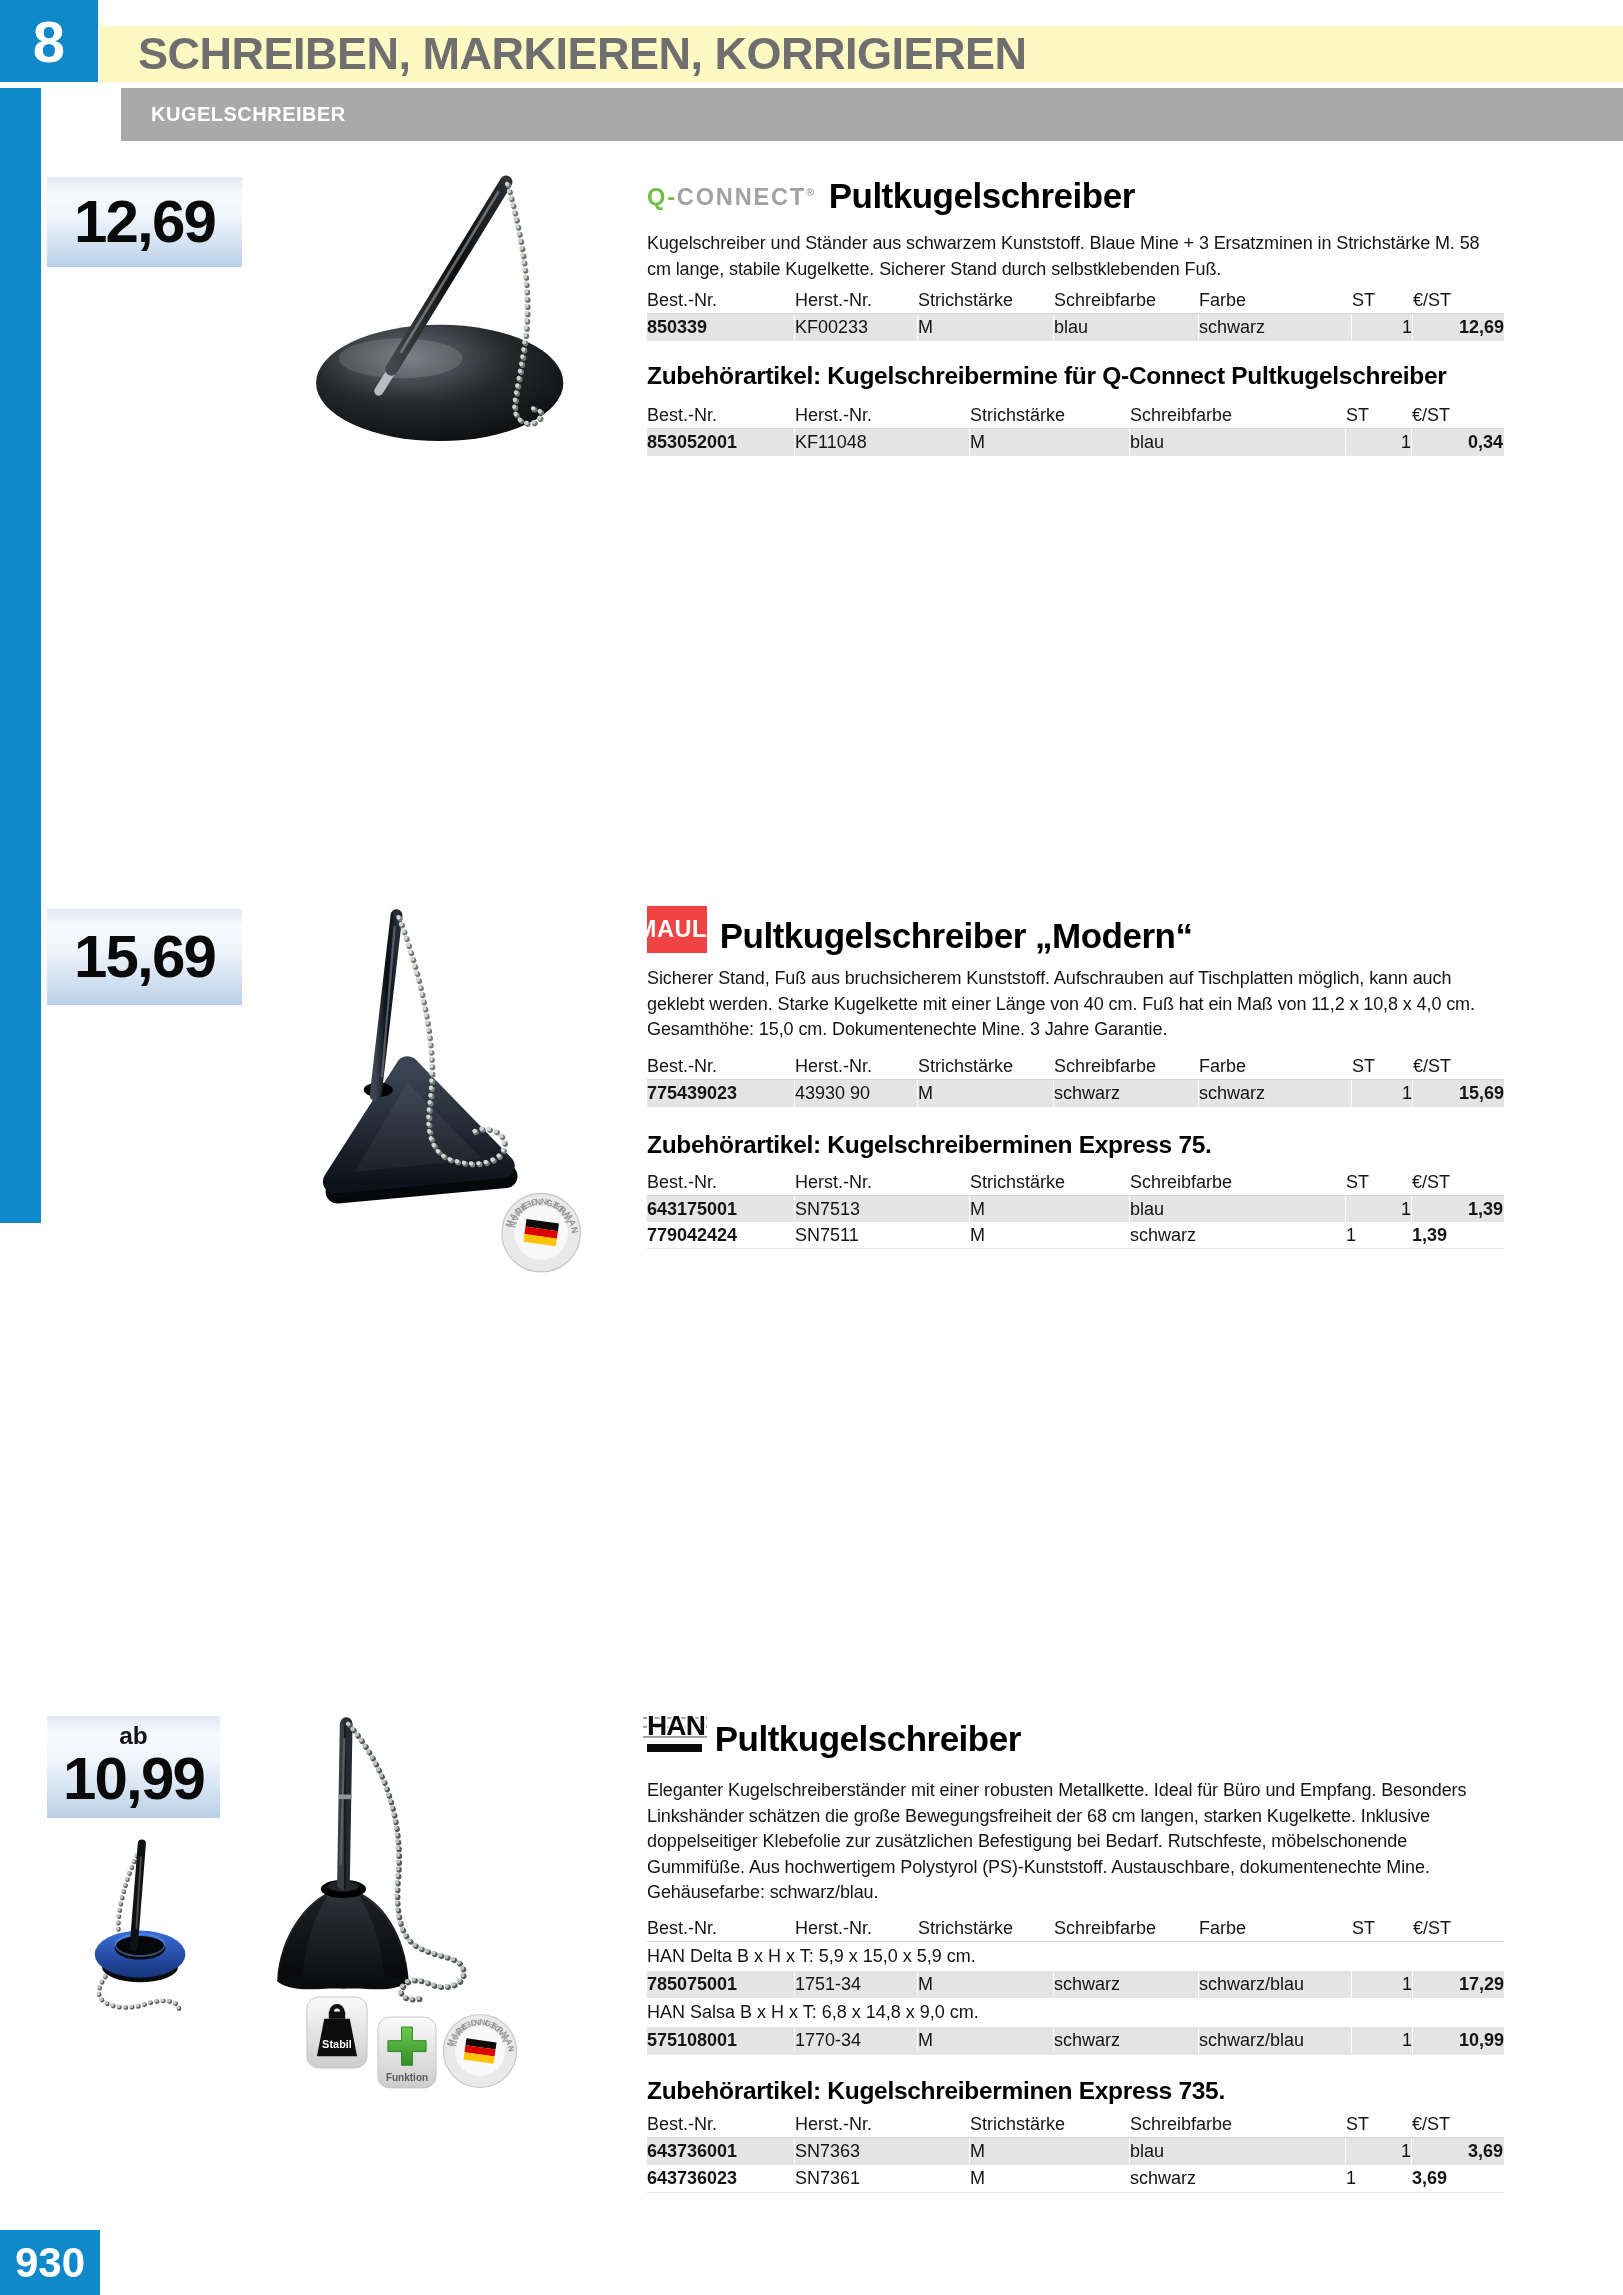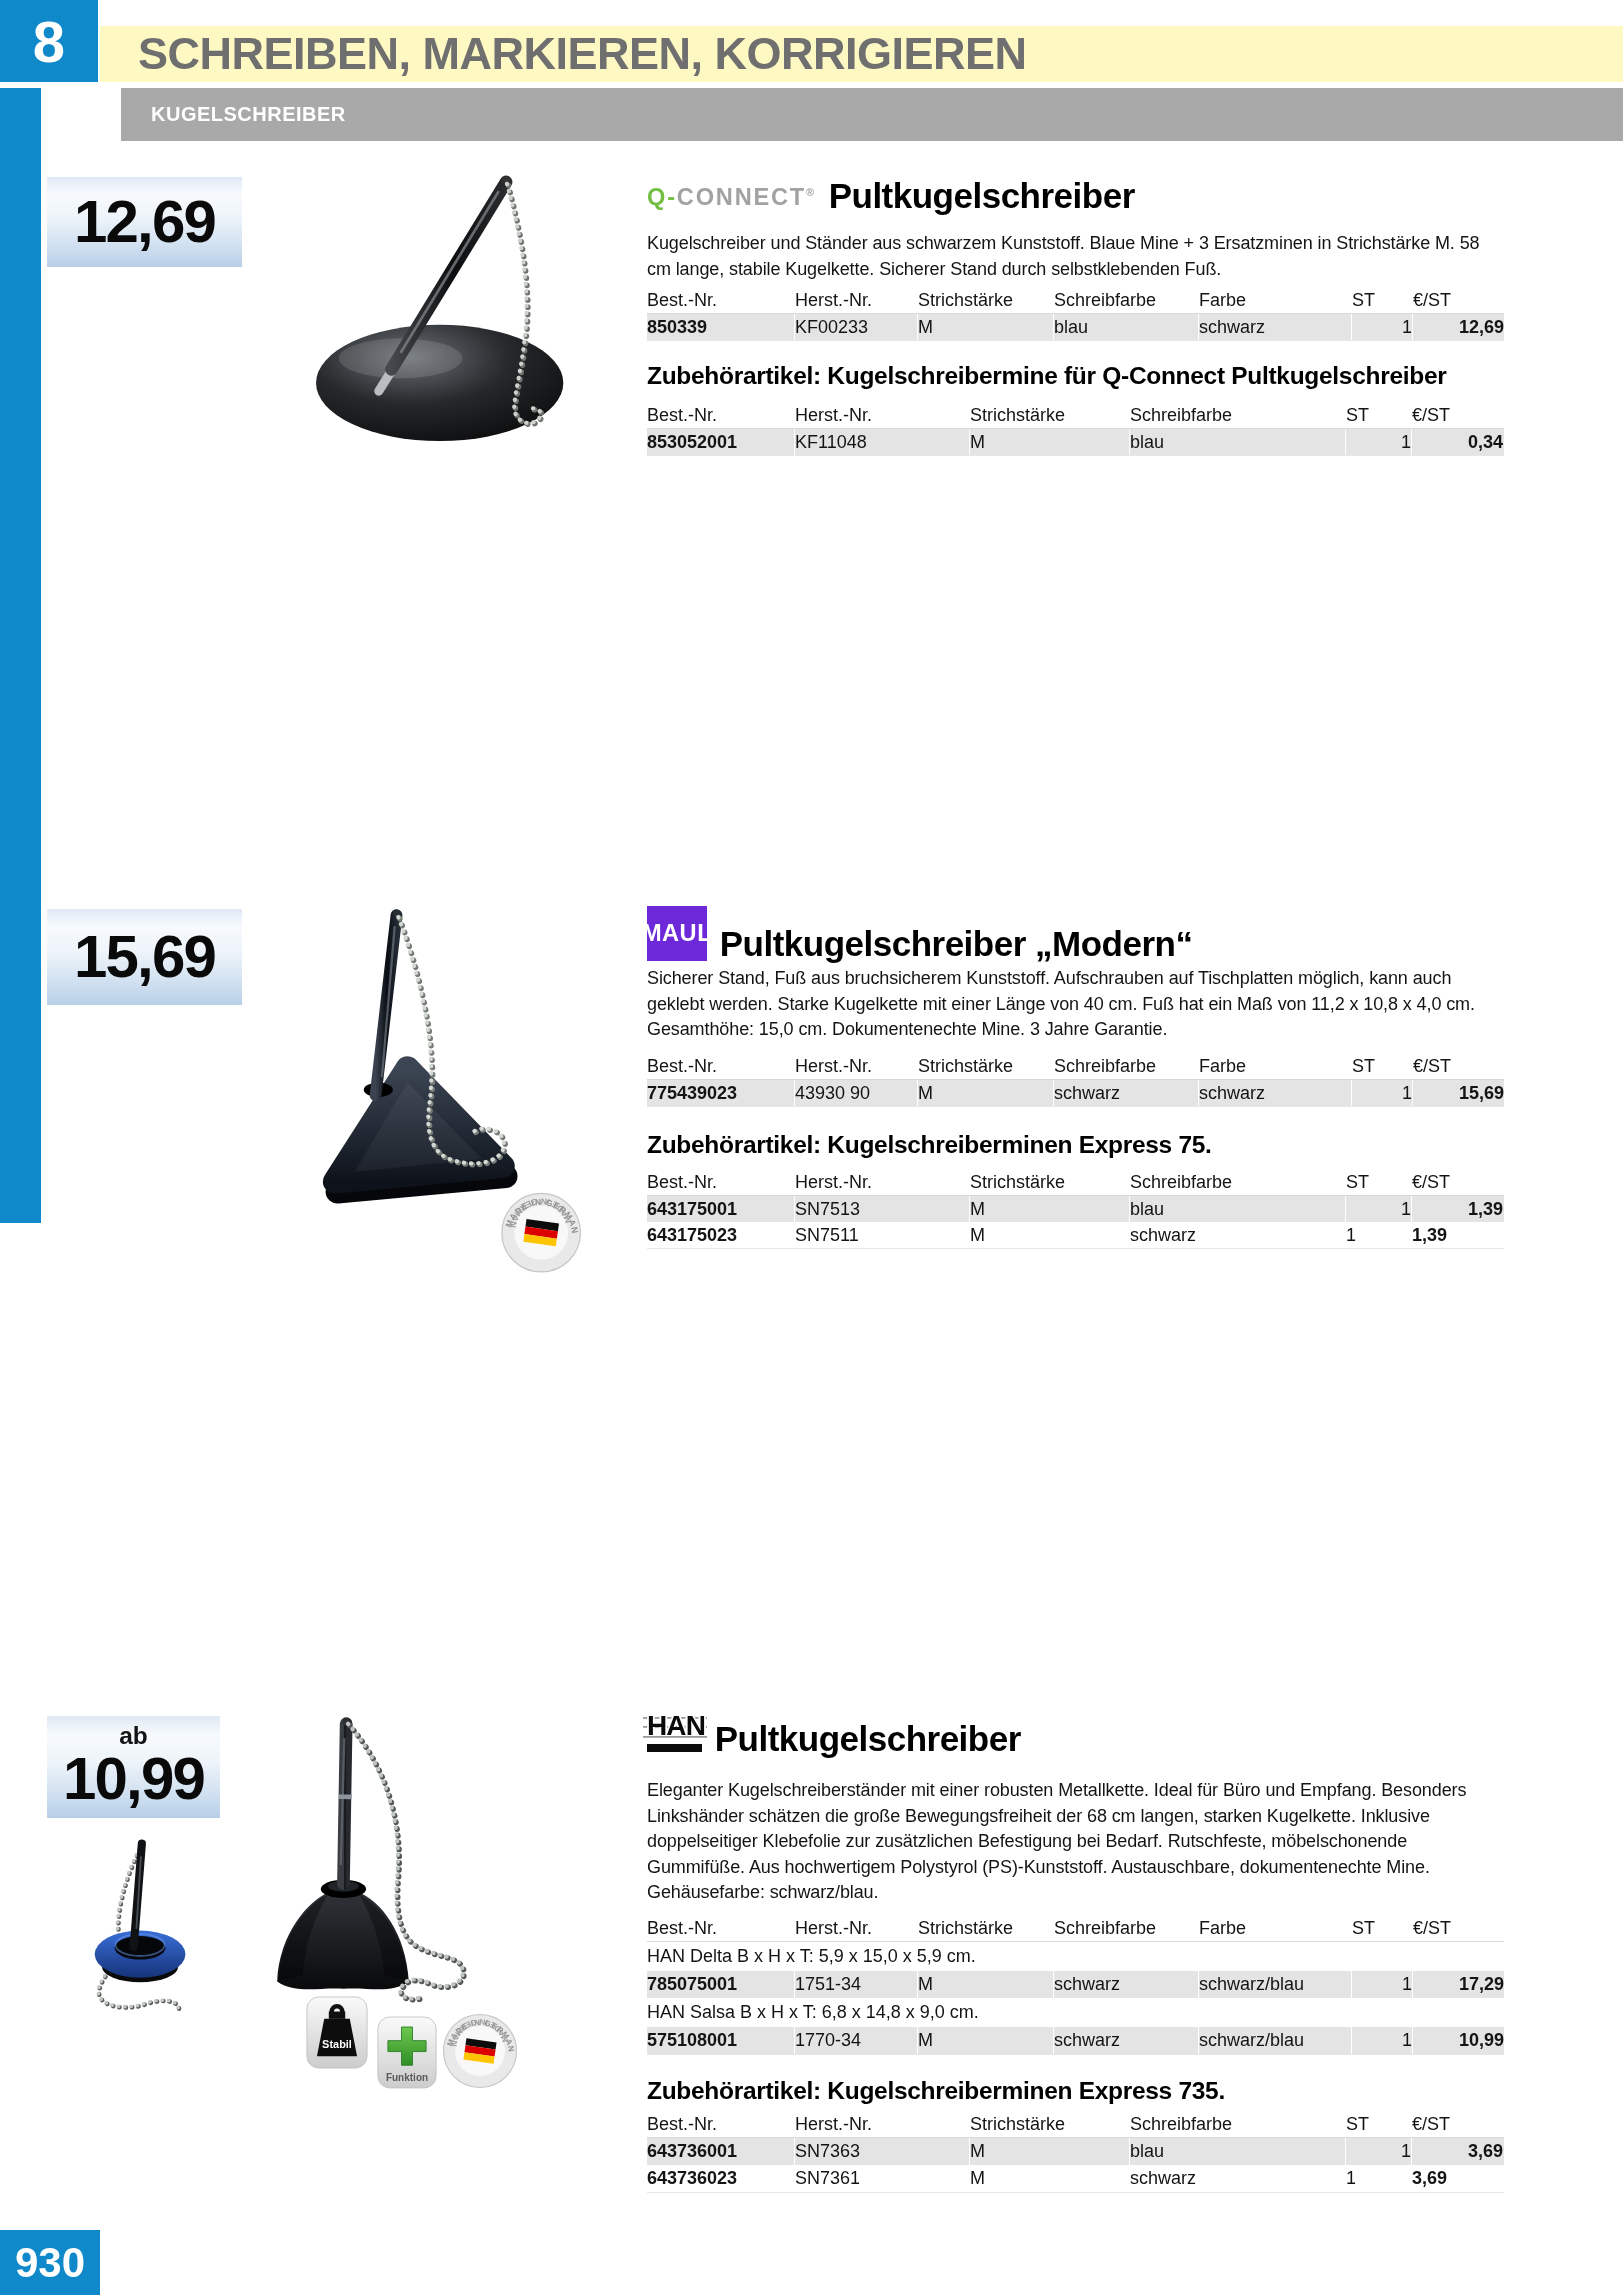--- a/index.html
+++ b/index.html
@@ -28,21 +28,21 @@
   .price-badge .ab{display:block;font-size:24.5px;font-weight:bold;line-height:27px;padding-top:5.5px;}
   .price-badge.p3 .pr{line-height:60px;}
 
   
   .brandrow{position:absolute;left:647px;display:flex;align-items:flex-end;}
   .ptitle{font-size:35px;font-weight:bold;letter-spacing:-0.5px;color:#000;margin:0 0 0 12.7px;line-height:1;}
   .qlogo{font-weight:bold;font-size:23.6px;letter-spacing:1.8px;line-height:1;padding-bottom:3.6px;white-space:nowrap;}
   .qgreen{color:#72bf44;}
   .qgray{color:#a2a2a2;}
   .qreg{color:#a2a2a2;font-size:11px;vertical-align:super;}
-  .maul-box{width:60px;height:55px;background:#6d28d9;display:flex;align-items:center;justify-content:center;}
+  .maul-box{width:60px;height:47px;background:#ef4444;display:flex;align-items:center;justify-content:flex-end;}
   .maul-box span{color:#fff;font-weight:bold;font-size:23.6px;letter-spacing:0.5px;}
   .han-logo{position:relative;width:55px;height:47px;}
   .han-lines{position:absolute;left:-4.5px;right:-4.5px;top:5.5px;height:23.6px;
      background-image:linear-gradient(#9a9a9a,#9a9a9a),linear-gradient(#9a9a9a,#9a9a9a),linear-gradient(#9a9a9a,#9a9a9a);
      background-size:100% 1.8px;background-repeat:no-repeat;background-position:0 2.7px,0 11.8px,0 21px;}
   .han-text{position:relative;font-size:28px;font-weight:bold;letter-spacing:-0.9px;color:#0b0b0b;line-height:33px;
      text-shadow:1.8px 0 0 #fff,-1.8px 0 0 #fff;text-align:center;}
   .han-bar{position:absolute;left:0;bottom:3.6px;width:55px;height:8.2px;background:#0b0b0b;}
 
   
@@ -264,21 +264,21 @@
     </div>
     <div class="trow stripe g6">
       <span class="b">643175001</span>
       <span>SN7513</span>
       <span>M</span>
       <span>blau</span>
       <span class="num">1</span>
       <span class="num b">1,39</span>
     </div>
     <div class="trow g6">
-      <span class="b">643175023</span>
+      <span class="b">779042424</span>
       <span>SN7511</span>
       <span>M</span>
       <span>schwarz</span>
       <span class="num">1</span>
       <span class="num b">1,39</span>
     </div>
   </div>
 
   <div class="price-badge p3" style="left:47px;top:1716px;width:173px;height:102px">
     <span class="ab">ab</span>

